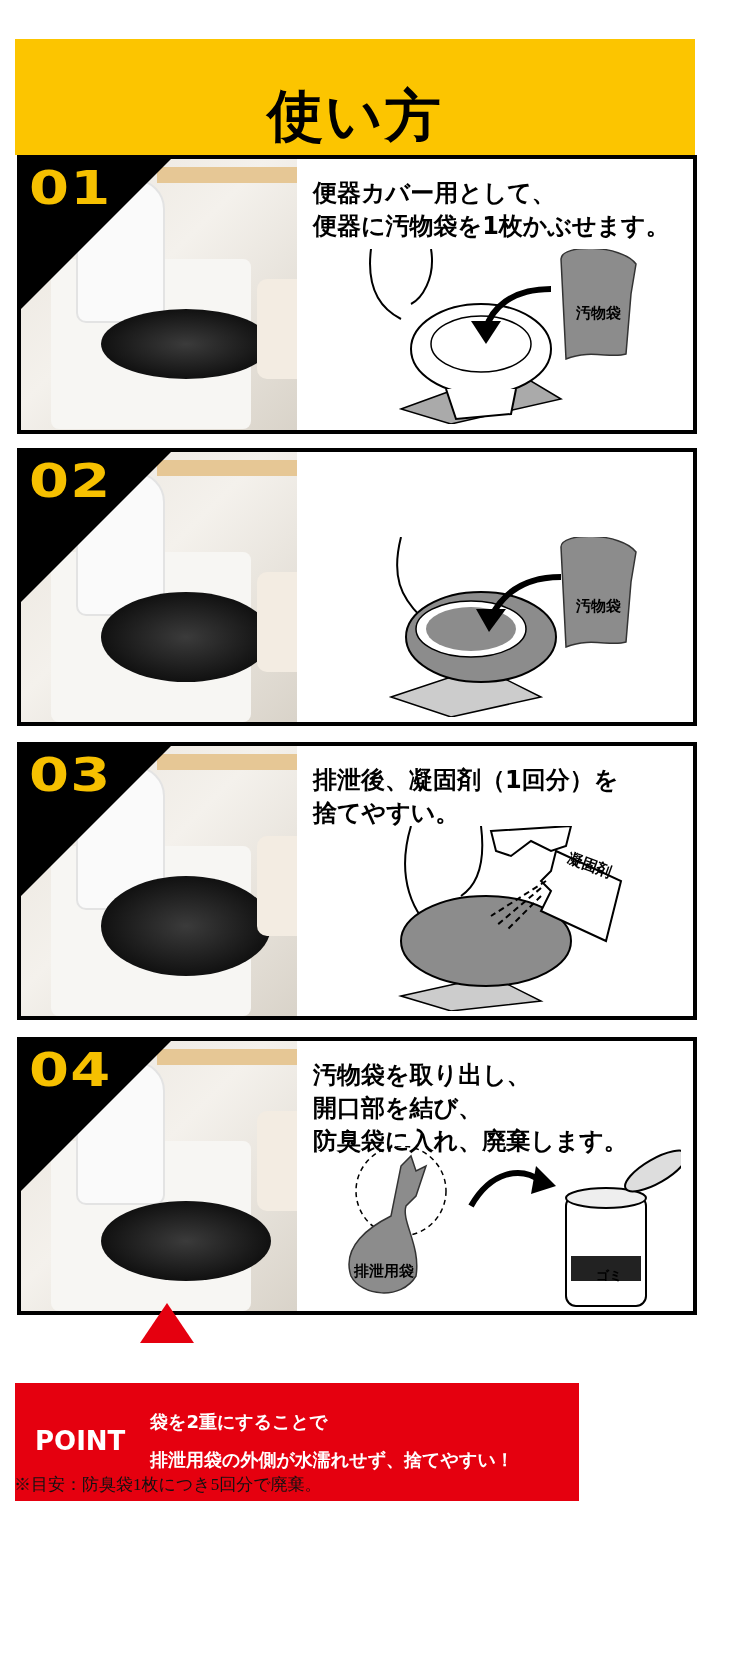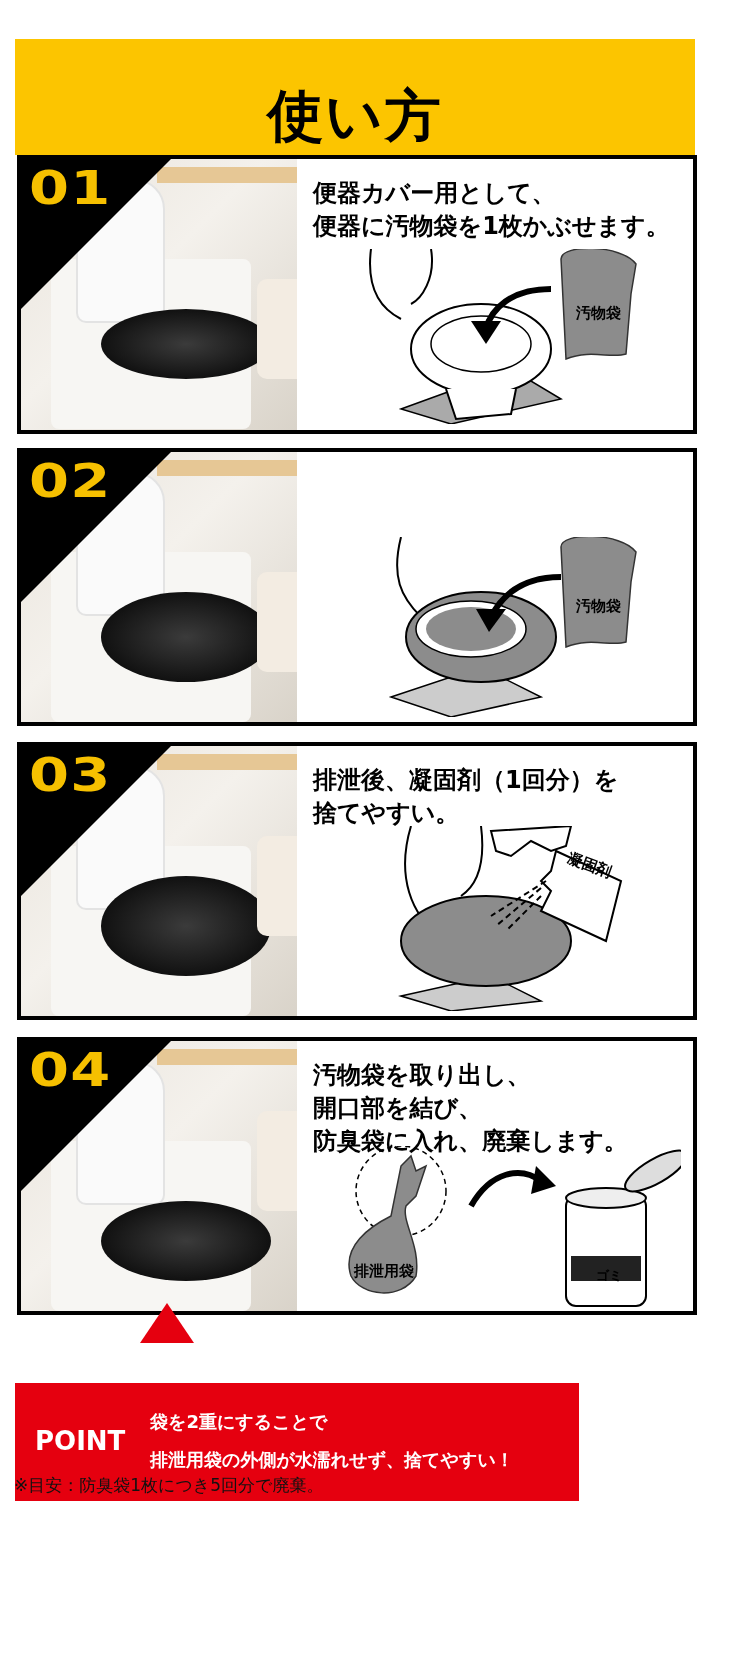--- a/index.html
+++ b/index.html
@@ -20,21 +20,21 @@
   .panel .text { position:absolute; left:292px; top:18px; right:8px; font-size:24px; font-weight:bold; line-height:33px; color:#000; white-space:pre-line; }
   .illus { position:absolute; }
   .bag-label { position:absolute; color:#000000; font-size:15px; font-weight:bold; }
 
   .point-wrap { position:absolute; left:15px; top:1338px; width:564px; height:118px; background:#e5000f;margin-top:45px; }
   .point-tri { position:absolute; left:140px; top:1303px; width:0; height:0; border-left:27px solid transparent; border-right:27px solid transparent; border-bottom:40px solid #e5000f; }
   .point-label { position:absolute; left:20px; top:43px; color:#fff; font-weight:bold; font-size:26px; }
   .point-text { position:absolute; left:135px; top:20px; color:#fff; font-weight:bold; font-size:18px; line-height:38px; white-space:pre-line; }
 
   .notes { position:absolute; left:14px; top:1468px; font-size:17px; line-height:34px; color:#111; }
-  .notes div { white-space:nowrap; }
+  .notes div { white-space:nowrap;font-family:Liberation Serif, serif; }
 </style>
 </head>
 <body>
 
 <div class="title-bar">
   <h1>使い方</h1>
 </div>
 
 <div class="panel" style="top:155px;height:271px;">
   <div class="photo">

